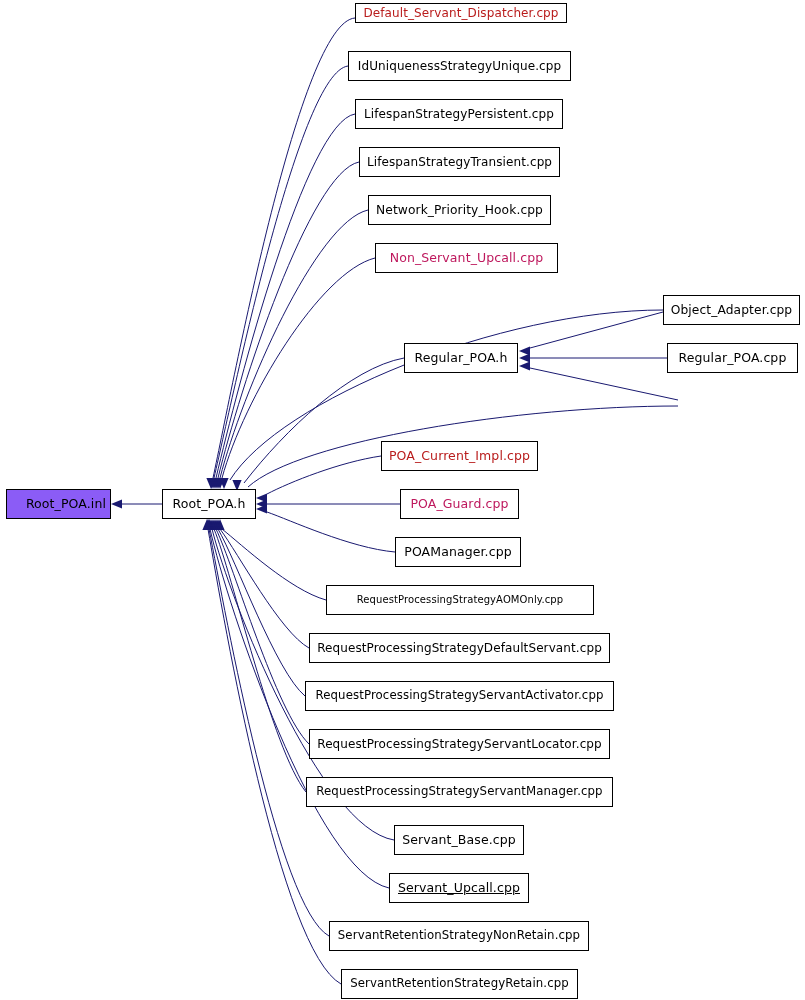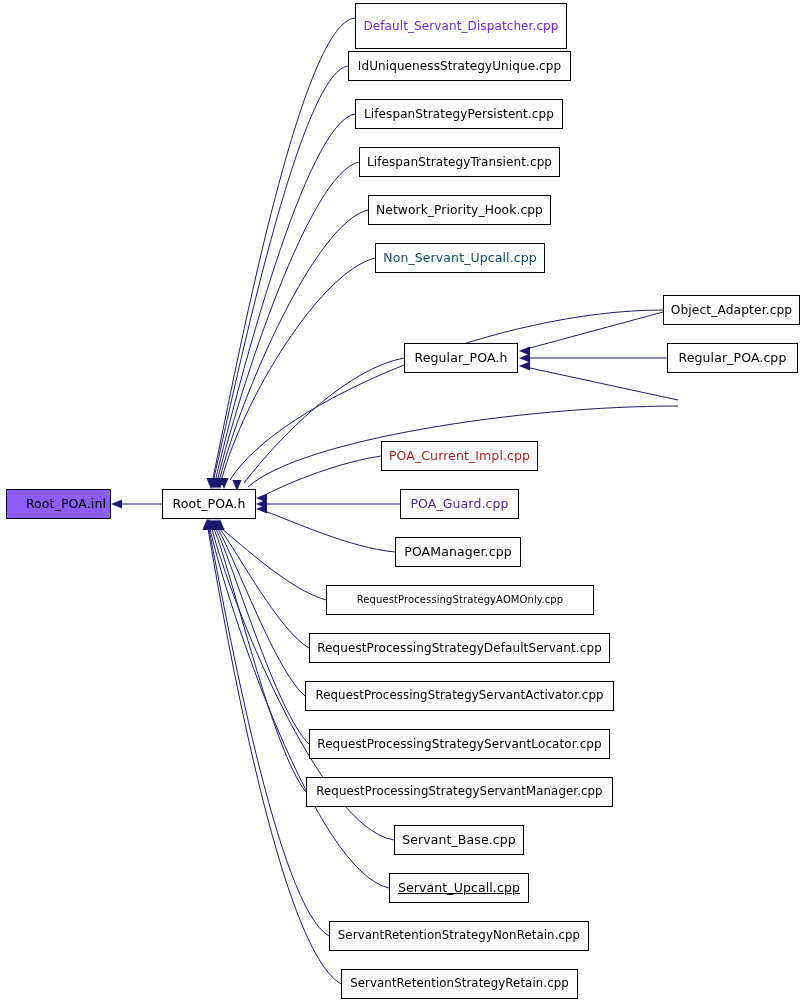--- a/index.html
+++ b/index.html
@@ -160,51 +160,51 @@
       </g>
     </svg>
 
   <div id="nodes-layer">
       <div class="graph-node highlight" style="left: 6px; top: 489px; width: 105px; height: 30px; border-color: rgb(0, 0, 0); background: #8b5cf6; color: rgb(0, 0, 0); justify-content: flex-end;">
         <span class="node-label">Root_POA.inl</span>
       </div>
       <div class="graph-node" style="left: 162px; top: 489px; width: 94px; height: 30px; border-color: rgb(0, 0, 0); background: rgb(255, 255, 255); color: rgb(0, 0, 0);">
         <span class="node-label">Root_POA.h</span>
       </div>
-      <div class="graph-node" style="left: 355px; top: 3px; width: 212px; height: 46px; border-color: rgb(0, 0, 0); background: rgb(255, 255, 255); color: #6d28d9;">
+      <div class="graph-node" style="left: 355px; top: 3px; width: 212px; height: 20px; border-color: rgb(0, 0, 0); background: rgb(255, 255, 255); color: #b91c1c;">
         <span class="node-label" style="font-size: 12px;">Default_Servant_Dispatcher.cpp</span>
       </div>
       <div class="graph-node" style="left: 348px; top: 51px; width: 223px; height: 30px; border-color: rgb(0, 0, 0); background: rgb(255, 255, 255); color: rgb(0, 0, 0);">
         <span class="node-label" style="font-size: 12px;">IdUniquenessStrategyUnique.cpp</span>
       </div>
       <div class="graph-node" style="left: 359px; top: 147px; width: 201px; height: 30px; border-color: rgb(0, 0, 0); background: rgb(255, 255, 255); color: rgb(0, 0, 0);">
         <span class="node-label" style="font-size: 12px;">LifespanStrategyTransient.cpp</span>
       </div>
       <div class="graph-node" style="left: 355px; top: 99px; width: 208px; height: 30px; border-color: rgb(0, 0, 0); background: rgb(255, 255, 255); color: rgb(0, 0, 0);">
         <span class="node-label" style="font-size: 12px;">LifespanStrategyPersistent.cpp</span>
       </div>
       <div class="graph-node" style="left: 368px; top: 195px; width: 183px; height: 30px; border-color: rgb(0, 0, 0); background: rgb(255, 255, 255); color: rgb(0, 0, 0);">
         <span class="node-label" style="font-size: 12.25px;">Network_Priority_Hook.cpp</span>
       </div>
-      <div class="graph-node" style="left: 375px; top: 243px; width: 170px; height: 30px; border-color: rgb(0, 0, 0); background: rgb(255, 255, 255); color: #0c4a6e;">
+      <div class="graph-node" style="left: 375px; top: 243px; width: 183px; height: 30px; border-color: rgb(0, 0, 0); background: rgb(255, 255, 255); color: #be185d;">
         <span class="node-label">Non_Servant_Upcall.cpp</span>
       </div>
       <div class="graph-node" style="left: 404px; top: 343px; width: 114px; height: 30px; border-color: rgb(0, 0, 0); background: rgb(255, 255, 255); color: rgb(0, 0, 0);">
         <span class="node-label">Regular_POA.h</span>
       </div>
       <div class="graph-node" style="left: 663px; top: 295px; width: 137px; height: 30px; border-color: rgb(0, 0, 0); background: rgb(255, 255, 255); color: rgb(0, 0, 0);">
         <span class="node-label" style="font-size: 12.25px;">Object_Adapter.cpp</span>
       </div>
       <div class="graph-node" style="left: 667px; top: 343px; width: 131px; height: 30px; border-color: rgb(0, 0, 0); background: rgb(255, 255, 255); color: rgb(0, 0, 0);">
         <span class="node-label">Regular_POA.cpp</span>
       </div>
       <div class="graph-node" style="left: 381px; top: 441px; width: 157px; height: 30px; border-color: rgb(0, 0, 0); background: rgb(255, 255, 255); color: #b91c1c;">
         <span class="node-label">POA_Current_Impl.cpp</span>
       </div>
-      <div class="graph-node" style="left: 400px; top: 489px; width: 119px; height: 30px; border-color: rgb(0, 0, 0); background: rgb(255, 255, 255); color: #4c1d95; justify-content: center;">
+      <div class="graph-node" style="left: 400px; top: 489px; width: 119px; height: 30px; border-color: rgb(0, 0, 0); background: rgb(255, 255, 255); color: #be185d; justify-content: center;">
         <span class="node-label">POA_Guard.cpp</span>
       </div>
       <div class="graph-node" style="left: 395px; top: 537px; width: 126px; height: 30px; border-color: rgb(0, 0, 0); background: rgb(255, 255, 255); color: rgb(0, 0, 0);">
         <span class="node-label">POAManager.cpp</span>
       </div>
       <div class="graph-node" style="left: 326px; top: 585px; width: 268px; height: 30px; border-color: rgb(0, 0, 0); background: rgb(255, 255, 255); color: rgb(0, 0, 0);">
         <span class="node-label" style="font-size: 10px;">RequestProcessingStrategyAOMOnly.cpp</span>
       </div>
       <div class="graph-node" style="left: 305px; top: 681px; width: 309px; height: 30px; border-color: rgb(0, 0, 0); background: rgb(255, 255, 255); color: rgb(0, 0, 0);">
         <span class="node-label" style="font-size: 11.75px;">RequestProcessingStrategyServantActivator.cpp</span>

